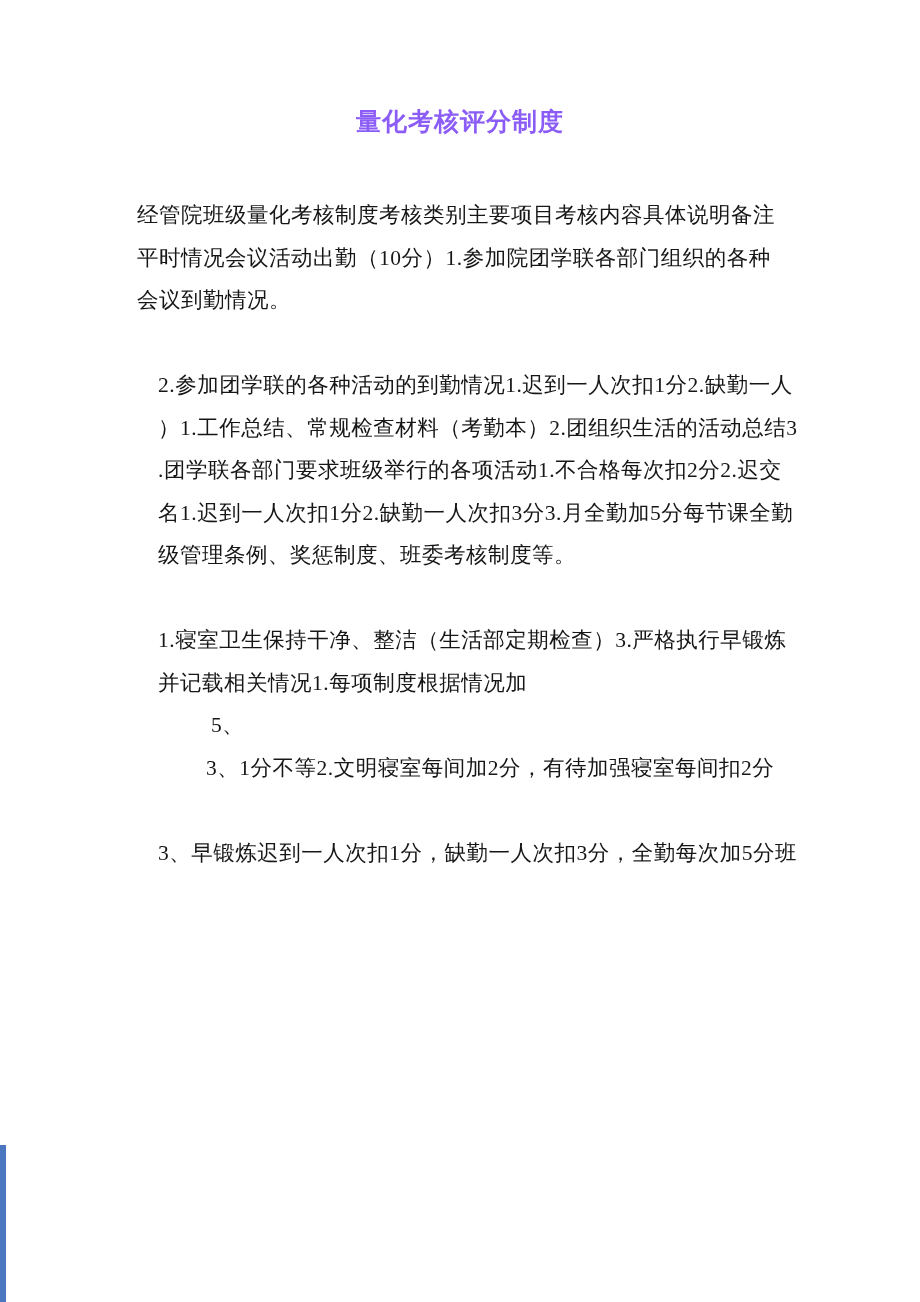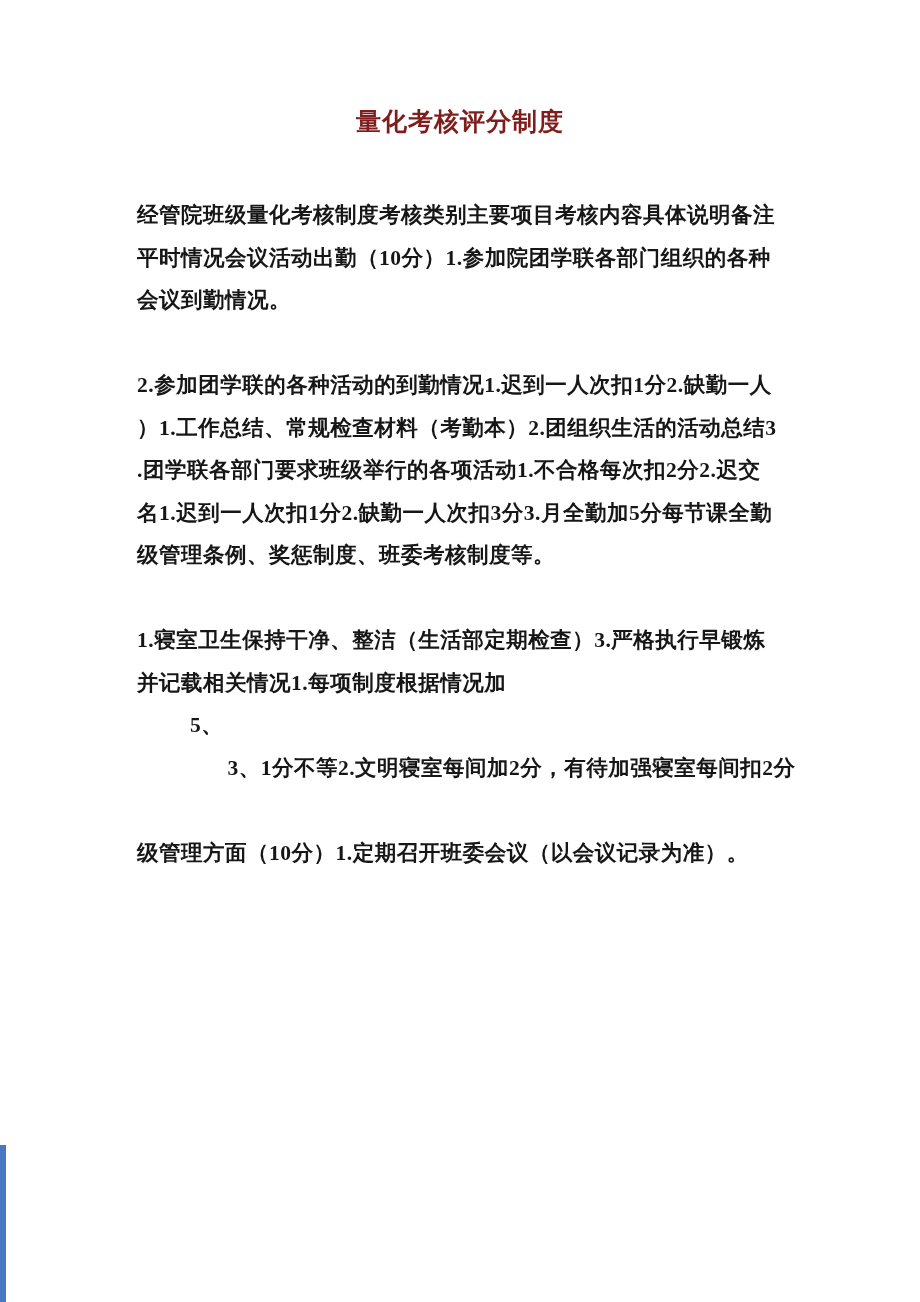--- a/index.html
+++ b/index.html
@@ -26,56 +26,55 @@
     line-height: 34px;
     letter-spacing: 1px;
   }
   .doc-body {
     margin-top: 56px;
     padding-left: 137px;
     padding-right: 82px;
     font-size: 21.5px;
     line-height: 42.5px;
     letter-spacing: 0.5px;
-    font-weight: bold;
   }
-  .paragraph + .paragraph { margin-top: 42.5px; }
+  .paragraph + .paragraph { margin-top: 42.5px; margin-left: 21px; }
   .line { white-space: pre; }
   .edge-bar {
     position: absolute;
     left: 0;
     top: 1145px;
     width: 6px;
     height: 157px;
   }
 </style>
 </head>
 <body>
 
 <div class="doc-page">
-  <h1 class="doc-title" style="color: #7f1d1d;">量化考核评分制度</h1>
+  <h1 class="doc-title" style="color: #8b5cf6;">量化考核评分制度</h1>
 
   <div class="doc-body" style="color: rgb(22, 22, 22);">
       <div class="paragraph">
         <div class="line">经管院班级量化考核制度考核类别主要项目考核内容具体说明备注</div>
         <div class="line">平时情况会议活动出勤（10分）1.参加院团学联各部门组织的各种</div>
         <div class="line">会议到勤情况。</div>
       </div>
       <div class="paragraph">
         <div class="line">2.参加团学联的各种活动的到勤情况1.迟到一人次扣1分2.缺勤一人</div>
         <div class="line">）1.工作总结、常规检查材料（考勤本）2.团组织生活的活动总结3</div>
         <div class="line">.团学联各部门要求班级举行的各项活动1.不合格每次扣2分2.迟交</div>
         <div class="line">名1.迟到一人次扣1分2.缺勤一人次扣3分3.月全勤加5分每节课全勤</div>
         <div class="line">级管理条例、奖惩制度、班委考核制度等。</div>
       </div>
       <div class="paragraph">
         <div class="line">1.寝室卫生保持干净、整洁（生活部定期检查）3.严格执行早锻炼</div>
         <div class="line">并记载相关情况1.每项制度根据情况加</div>
         <div class="line" style="padding-left: 53px;">5、</div>
-        <div class="line" style="padding-left: 48px; text-align: center;">3、1分不等2.文明寝室每间加2分，有待加强寝室每间扣2分</div>
+        <div class="line" style="padding-left: 48px;">3、1分不等2.文明寝室每间加2分，有待加强寝室每间扣2分</div>
       </div>
       <div class="paragraph">
-        <div class="line">级管理方面（10分）1.定期召开班委会议（以会议记录为准）。</div>
+        <div class="line">3、早锻炼迟到一人次扣1分，缺勤一人次扣3分，全勤每次加5分班</div>
       </div>
     </div>
 
   <div class="edge-bar" style="background: rgb(74, 119, 192);"></div>
 </div>
 
 </body></html>

